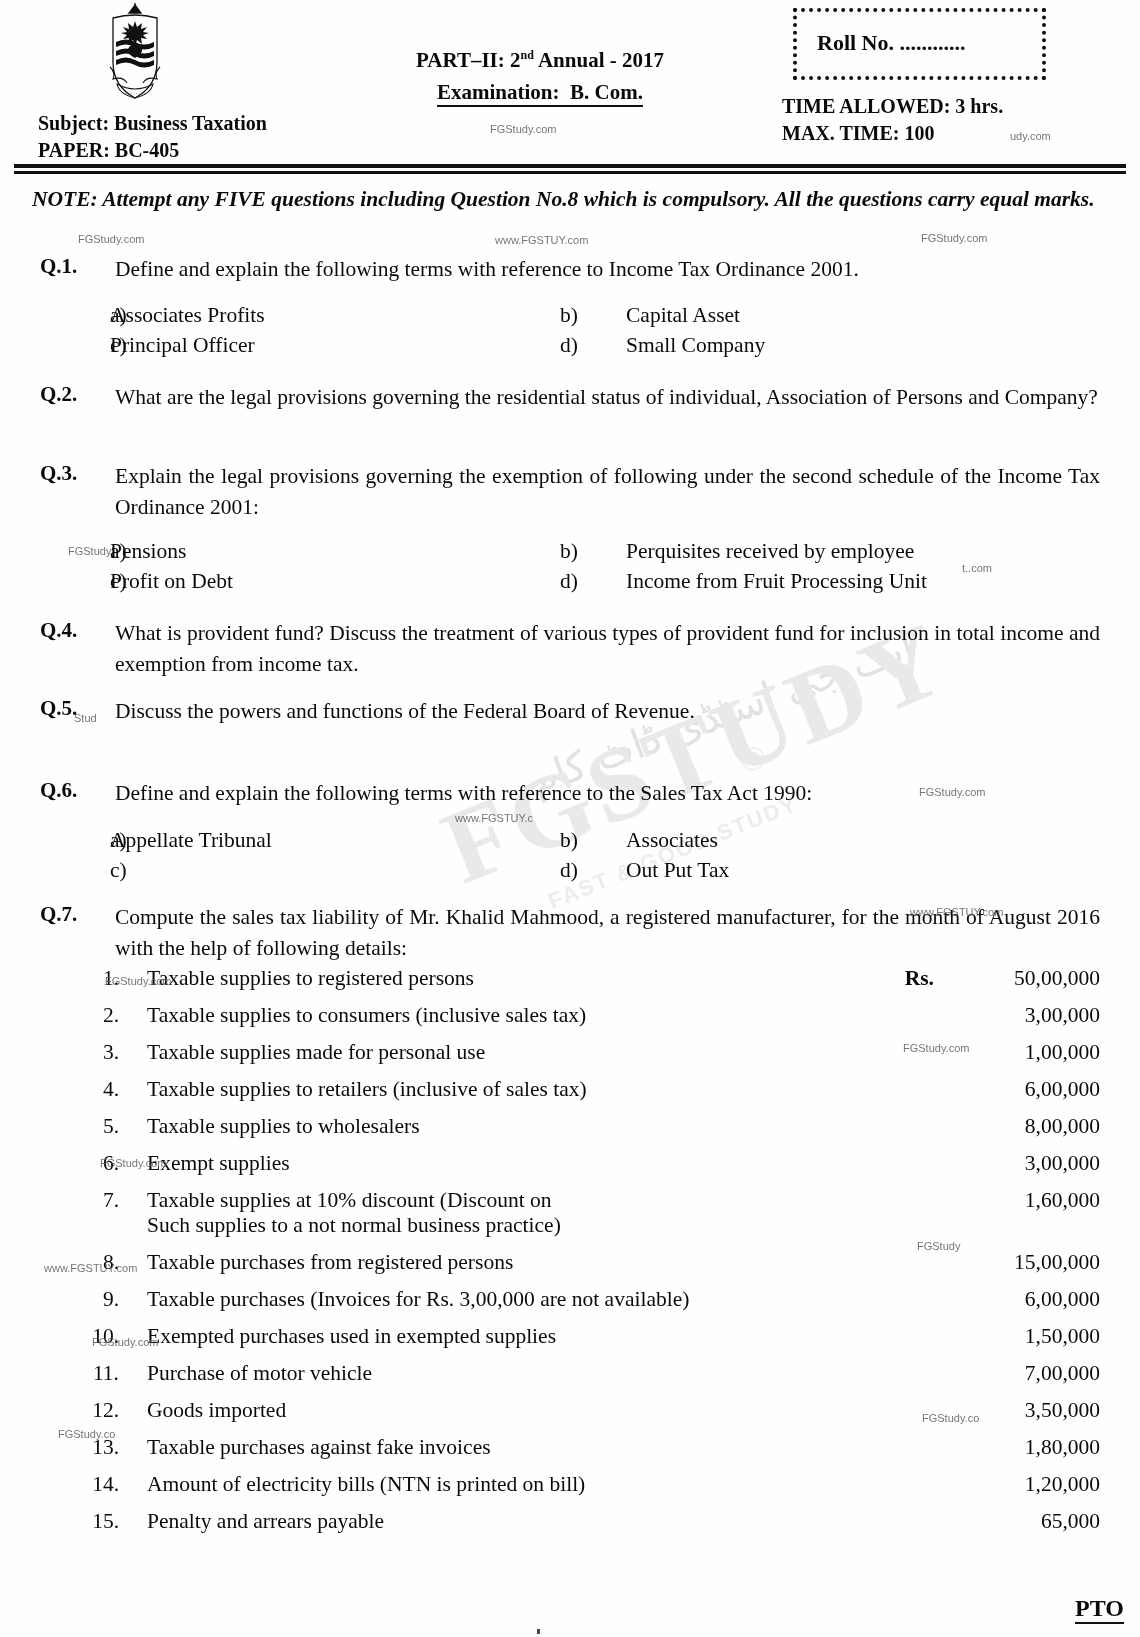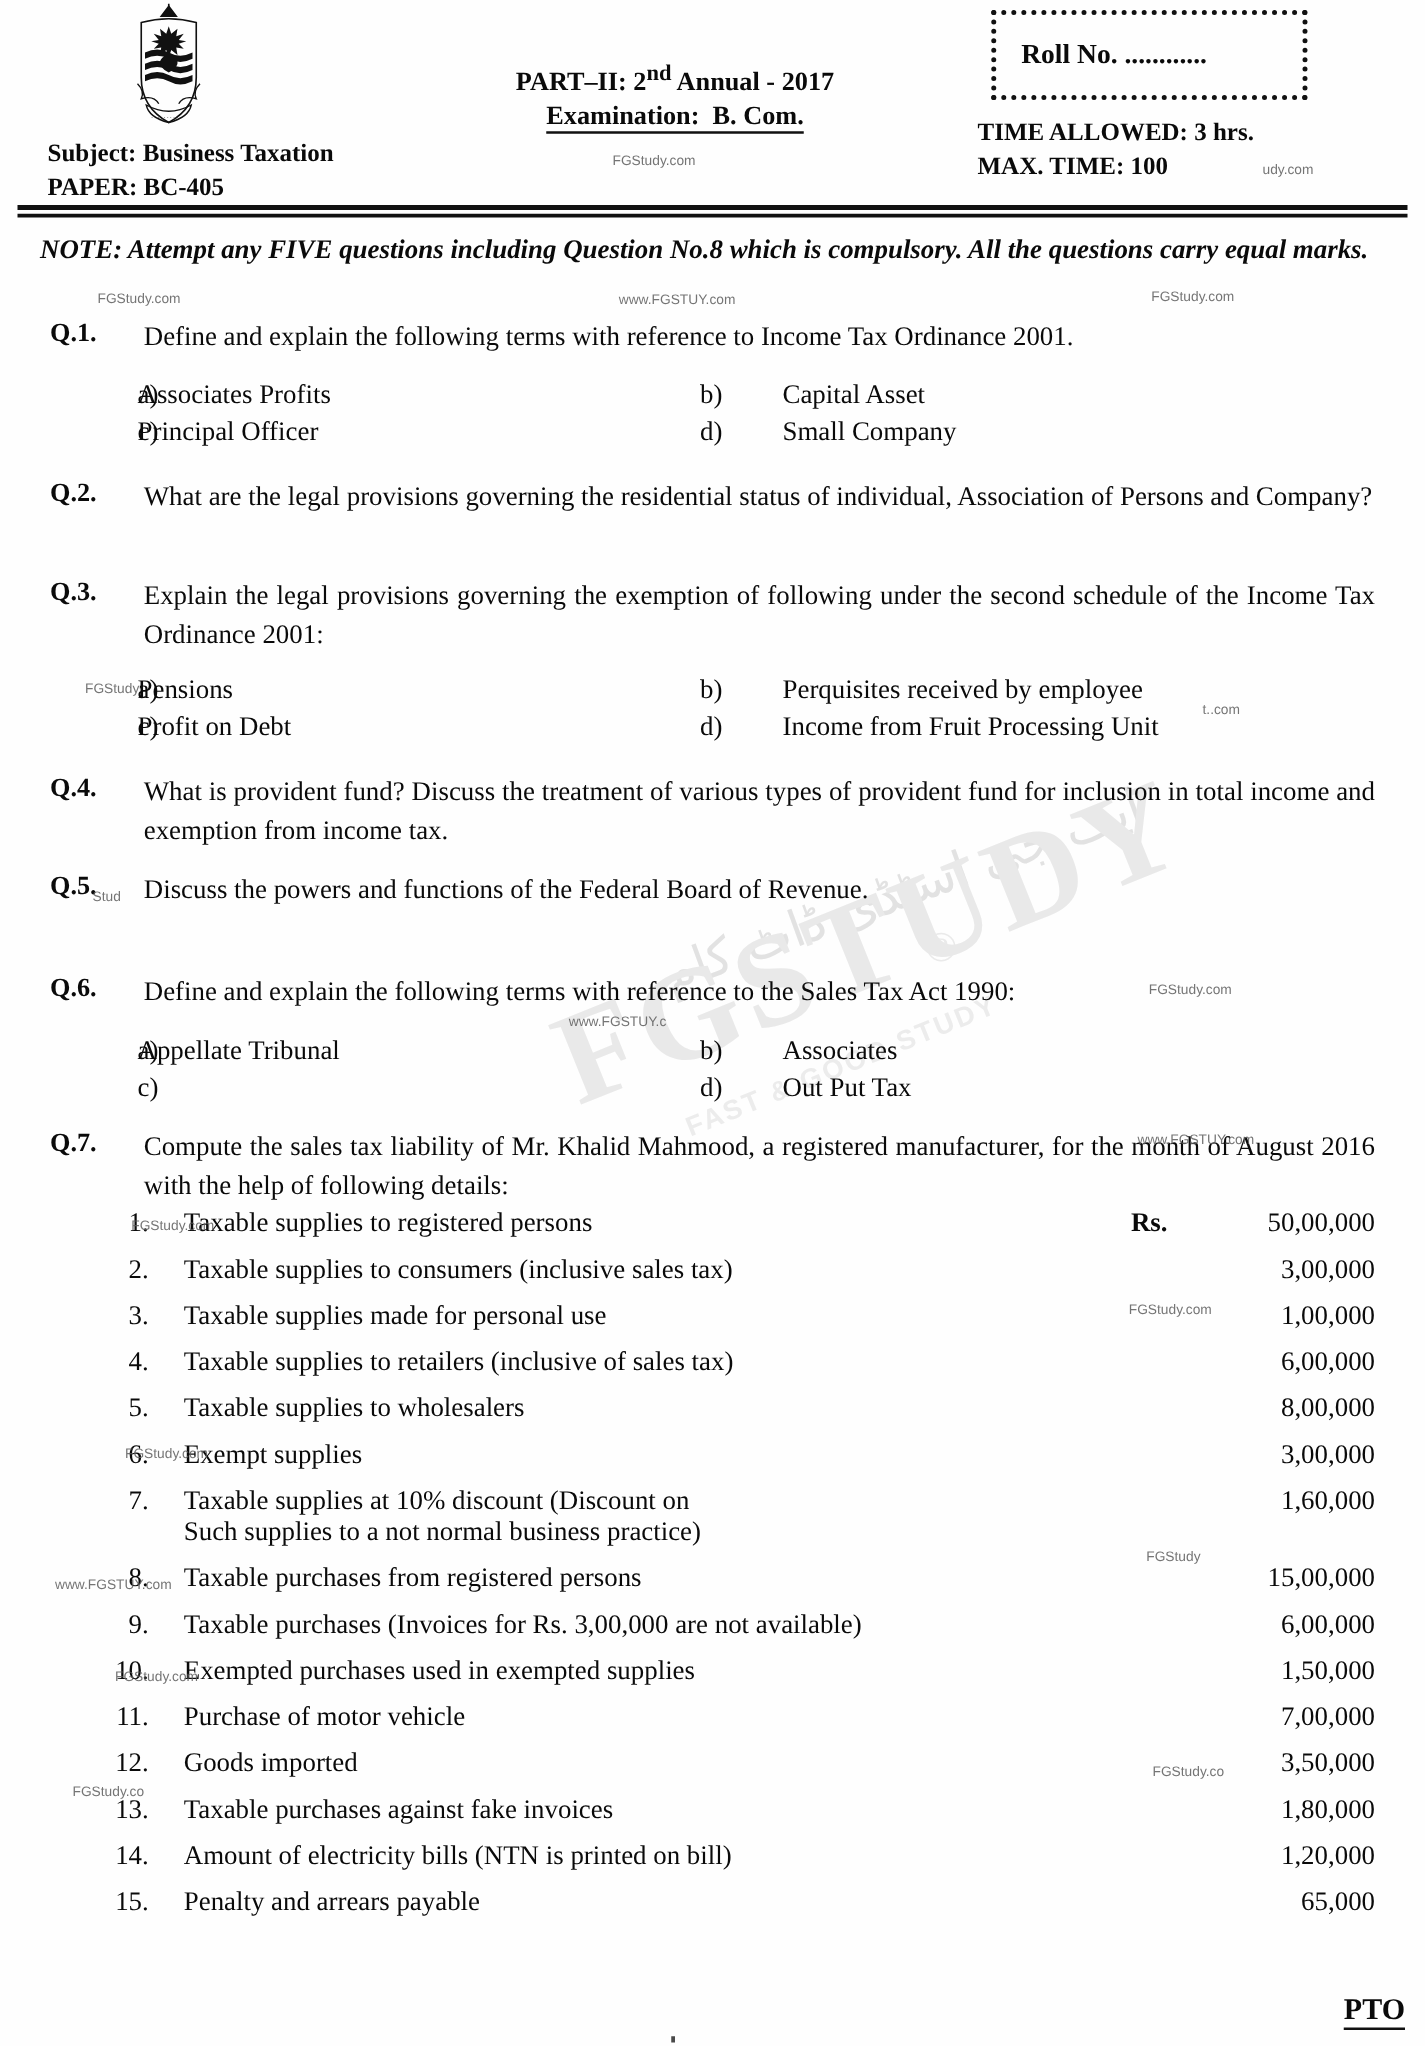--- a/index.html
+++ b/index.html
@@ -119,21 +119,21 @@
     position: absolute;
     left: 300px;
     top: 48px;
     width: 480px;
     text-align: center;
     font-family: "Liberation Serif", serif;
     font-weight: bold;
     font-size: 21px;
     white-space: nowrap;
   }
-  .part-line sup { font-size: 18px; }
+  .part-line sup { font-size: 12px; }
   .exam-line {
     position: absolute;
     left: 300px;
     top: 80px;
     width: 480px;
     text-align: center;
     font-family: "Liberation Serif", serif;
     font-weight: bold;
     font-size: 21px;
     white-space: nowrap;

